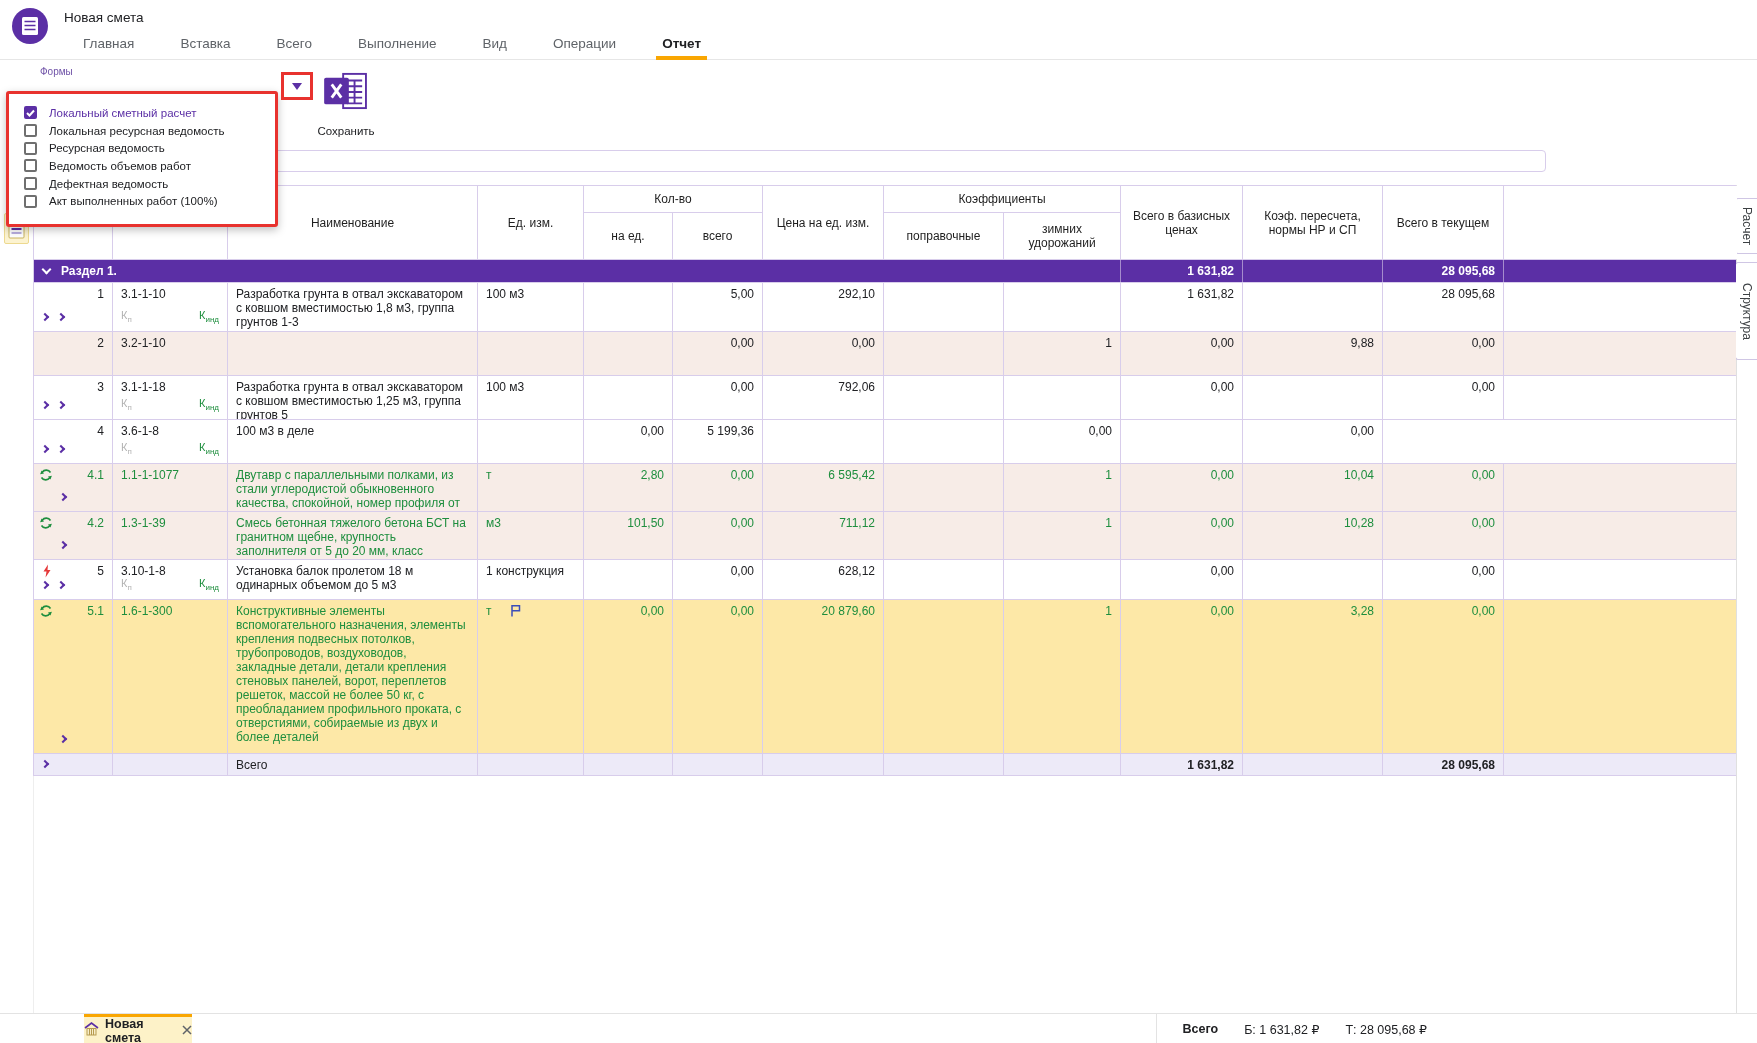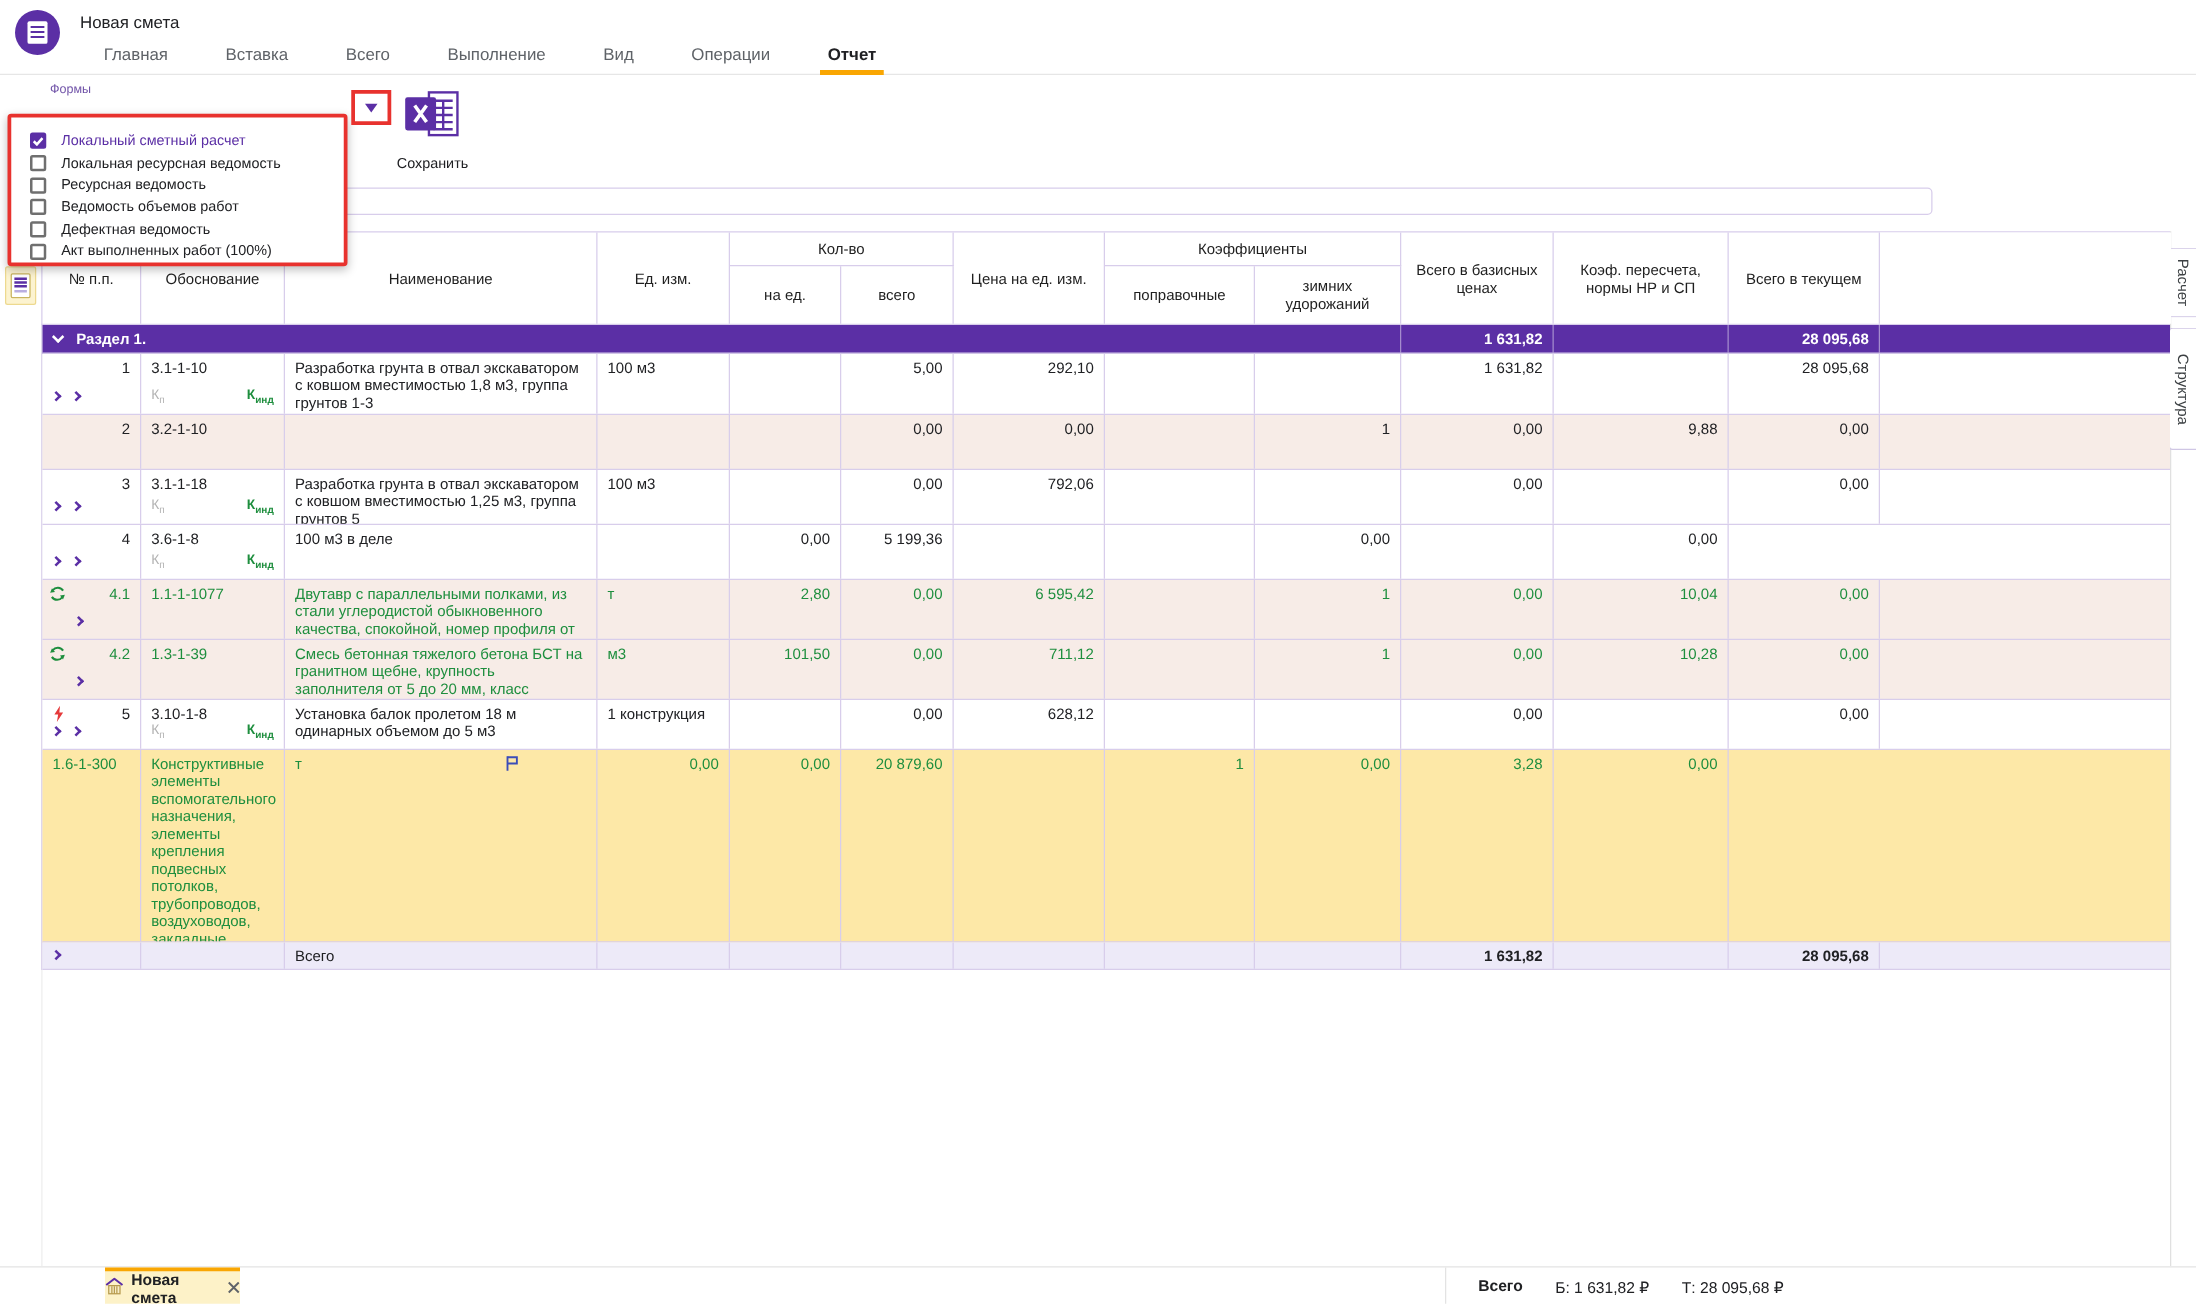--- a/index.html
+++ b/index.html
@@ -23,21 +23,21 @@
   .app-title{position:absolute;left:64px;top:10px;font-size:13.5px;color:#202124}
   .tabs{position:absolute;left:77px;top:30px;display:flex;gap:34px;height:30px}
   .rtab{font-size:13.5px;color:#5f6368;padding:6px 6px 0 6px;height:30px;cursor:default}
   .rtab.active{color:#202124;font-weight:700;border-bottom:4px solid var(--orange)}
 
   .forms-label{position:absolute;left:40px;top:66px;font-size:10px;color:#7053a8}
 
   .input-bar{position:absolute;left:36px;top:150px;width:1510px;height:22px;border:1px solid var(--grid);border-radius:4px;background:#fff}
 
   
-  .dropdown{position:absolute;left:6px;top:91px;width:272px;height:122px;border:3px solid var(--red);border-radius:3px;background:#fff;box-shadow:0 3px 8px rgba(0,0,0,.25);z-index:60;padding-top:10px}
+  .dropdown{position:absolute;left:6px;top:91px;width:272px;height:136px;border:3px solid var(--red);border-radius:3px;background:#fff;box-shadow:0 3px 8px rgba(0,0,0,.25);z-index:60;padding-top:10px}
   .dd-item{display:flex;align-items:center;height:17.7px;padding-left:15px;gap:12px;font-size:11.5px;color:#202124}
   .dd-item.sel{color:var(--accent)}
   .cb{width:13px;height:13px;border:2px solid #6f6f6f;border-radius:2px;background:#fff;flex:0 0 auto;display:flex;align-items:center;justify-content:center}
   .cb.checked{background:var(--accent);border-color:var(--accent)}
   .arrow-btn{position:absolute;left:281px;top:72px;width:32px;height:28px;border:3px solid var(--red);background:#fff;z-index:61;display:flex;align-items:center;justify-content:center}
   .tri-down{width:0;height:0;border-left:5px solid transparent;border-right:5px solid transparent;border-top:7px solid var(--accent)}
 
   .save-btn{position:absolute;left:315px;top:72px;width:62px;text-align:center;z-index:5}
   .save-btn .lbl{font-size:11.5px;color:#202124;margin-top:12px}
 
@@ -70,21 +70,21 @@
   .tr.green .td{color:var(--green)}
   .tr.green .c-code{text-align:left}
 
   .c-num{position:relative;text-align:right}
   .row-icon{position:absolute;left:5px;top:4px;width:14px;height:14px}
   .chevs{position:absolute;left:8px;bottom:8px;white-space:nowrap}
   .chevs.single{left:26px}
   .chev{display:inline-block;width:6px;height:6px;border-top:2px solid var(--accent);border-right:2px solid var(--accent);transform:rotate(45deg);margin-right:10px}
   .c-code{position:relative}
   .kp{position:absolute;left:8px;bottom:4px;color:#b3b3b3;font-size:11px}
-  .kind{position:absolute;right:8px;bottom:4px;color:var(--green);font-weight:700;font-size:11px}
+  .kind{position:absolute;right:8px;bottom:4px;color:var(--green);font-weight:400;font-size:11px}
   .kp sub,.kind sub{font-size:8px}
   .c-unit{position:relative}
   .flag{position:absolute;right:62px;top:4px}
 
   .tr.section{background:var(--accent);height:23px;color:#fff;border-bottom:1px solid var(--grid)}
   .sec-label{grid-column:1/10;display:flex;align-items:center;font-weight:700;border-right:1px solid rgba(255,255,255,.45)}
   .chev-dn{display:inline-block;width:7px;height:7px;border-right:2px solid #fff;border-bottom:2px solid #fff;transform:rotate(45deg);margin:0 11px 3px 9px}
   .sec-td{border-right:1px solid rgba(255,255,255,.45);text-align:right;padding:4px 8px;font-weight:700;font-size:12px;display:flex;align-items:center;justify-content:flex-end}
 
   .tr.total{background:var(--lavender);height:22px}
@@ -379,20 +379,32 @@
       <div class="td c-r">0,00</div>
       <div class="td c-r">628,12</div>
       <div class="td c-r"></div>
       <div class="td c-r"></div>
       <div class="td c-r">0,00</div>
       <div class="td c-r"></div>
       <div class="td c-r">0,00</div>
     </div>
 
     <div class="tr yellow green h154">
+      <div class="td c-num">
+        <span class="row-icon">
+          <svg width="14" height="14" viewBox="0 0 14 14">
+              <path d="M11.5 4.5A5 5 0 0 0 3.2 4.2" fill="none" stroke="#1e8e3e" stroke-width="1.6"></path>
+              <path d="M2.5 9.5a5 5 0 0 0 8.3 0.3" fill="none" stroke="#1e8e3e" stroke-width="1.6"></path>
+              <polygon points="1.1,6.2 5,5.6 2.6,2.5" fill="#1e8e3e"></polygon>
+              <polygon points="12.9,7.8 9,8.4 11.4,11.5" fill="#1e8e3e"></polygon>
+            </svg>
+        </span>
+        <span>5.1</span>
+        <span class="chevs single"><i class="chev"></i></span>
+      </div>
       <div class="td c-code">
         <span>1.6-1-300</span>
       </div>
       <div class="td c-name">Конструктивные элементы вспомогательного назначения, элементы крепления подвесных потолков, трубопроводов, воздуховодов, закладные детали, детали крепления стеновых панелей, ворот, переплетов решеток, массой не более 50 кг, с преобладанием профильного проката, с отверстиями, собираемые из двух и более деталей</div>
       <div class="td c-unit">
         <span>т</span>
         <span class="flag">
           <svg width="11" height="13" viewBox="0 0 11 13">
               <path d="M2 1v11.5" stroke="#3b4db8" stroke-width="1.5"></path>
               <path d="M2 1.8h7.5v5H2" fill="none" stroke="#3b4db8" stroke-width="1.5"></path>

